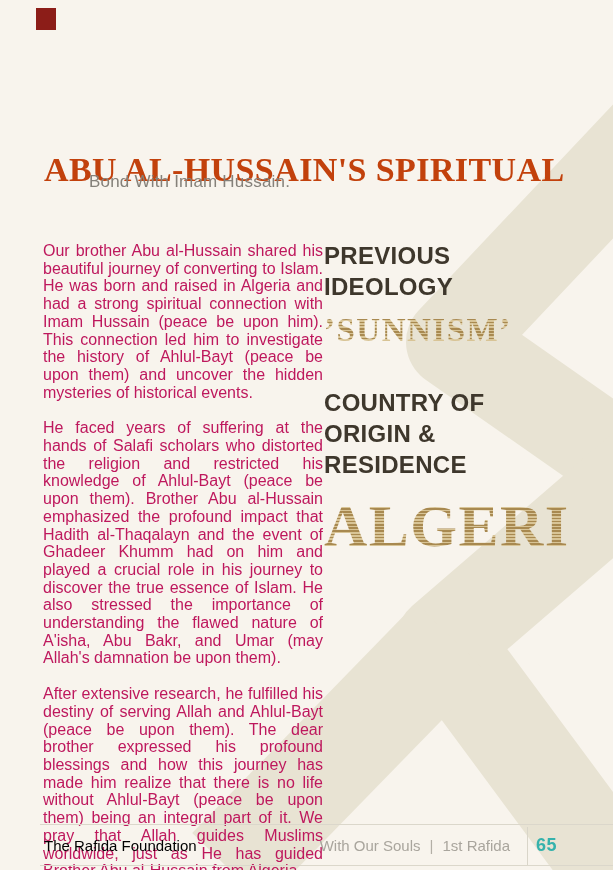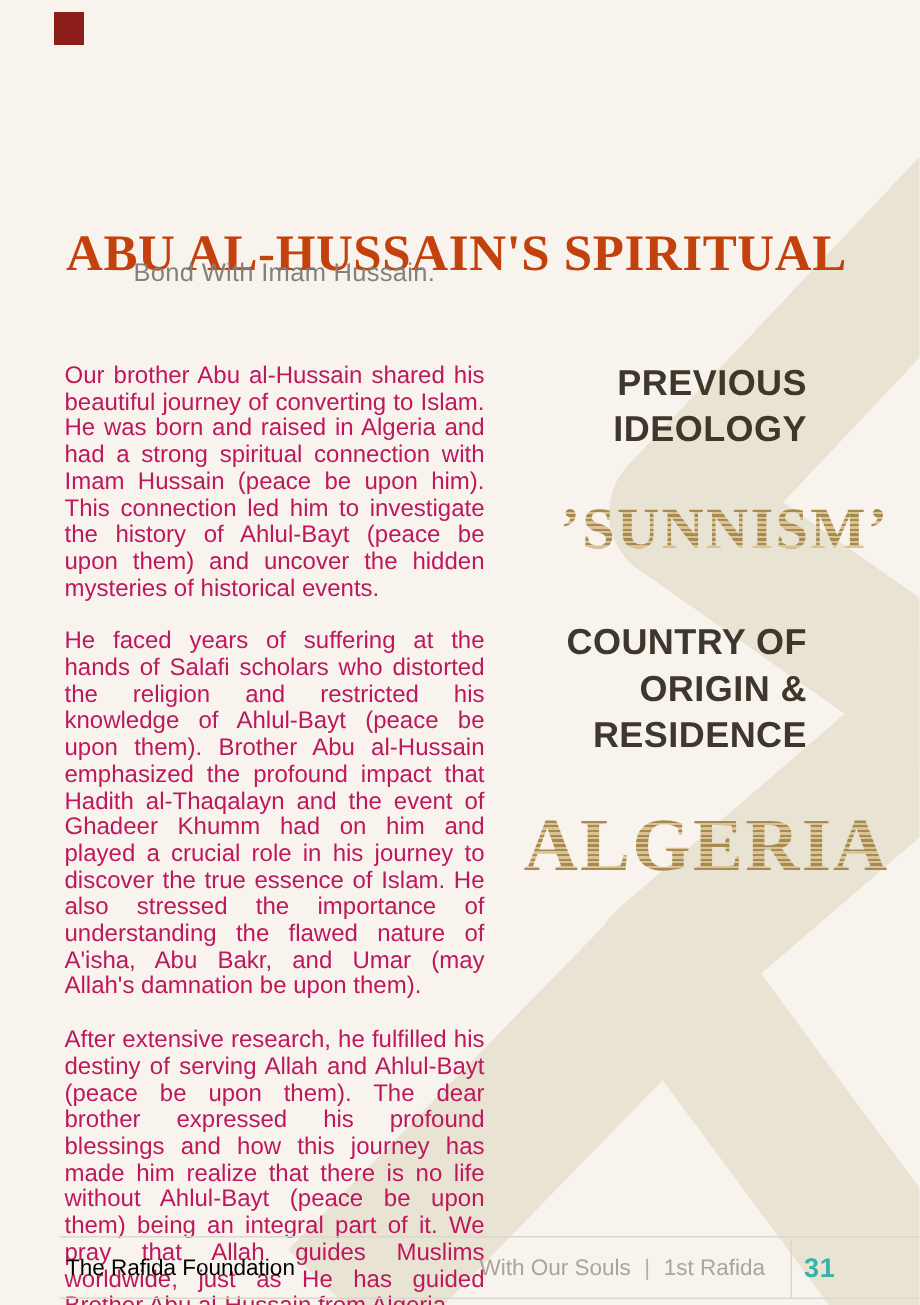--- a/index.html
+++ b/index.html
@@ -22,32 +22,32 @@
     position:absolute;left:45px;top:172px;z-index:1;
     font-size:17px;color:#85817a;letter-spacing:.2px;margin-left:44px;
   }
   
   .article{
     position:absolute;left:43px;top:242px;width:280px;z-index:1;
     font-size:16px;line-height:17.7px;color:#be185d;text-align:justify;
   }
   .article p{margin:0 0 18px 0;}
   
-  .facts{position:absolute;left:348px;top:240px;width:245px;z-index:1;text-align:right;}
+  .facts{position:absolute;left:324px;top:240px;width:245px;z-index:1;}
   .fact-label{
     width:190px;
     font-weight:700;font-size:24px;line-height:31px;letter-spacing:.3px;color:#3e372c;
   }
   .fact-value{
     font-family:"Liberation Serif","DejaVu Serif",serif;
     font-weight:700;letter-spacing:1.5px;color:#bc9e66;white-space:nowrap;
   }
-  .fact-value.sunnism{font-size:39px;margin-top:28px;}
+  .fact-value.sunnism{font-size:33px;margin-top:10px;}
   .fact-label.second{margin-top:38px;}
-  .fact-value.algeria{font-size:50px;margin-top:28px;}
+  .fact-value.algeria{font-size:60px;margin-top:12px;}
   @supports ((-webkit-background-clip:text) or (background-clip:text)){
     .fact-value{
       background:repeating-linear-gradient(180deg,#a88950 0px,#a88950 1.6px,#d8c496 1.6px,#d8c496 3.2px);
       -webkit-background-clip:text;background-clip:text;
       -webkit-text-fill-color:transparent;color:transparent;
     }
   }
   
   .rule{position:absolute;left:40px;width:573px;height:1px;background:#dbd7cb;z-index:1;}
   .rule-top{top:824px;}
@@ -88,13 +88,13 @@
   <div class="fact-value sunnism">’SUNNISM’</div>
   <div class="fact-label second">COUNTRY OF ORIGIN &amp; RESIDENCE</div>
   <div class="fact-value algeria">ALGERIA</div>
 </div>
 
 <div class="rule rule-top"></div>
 <div class="rule rule-bottom"></div>
 <div class="footer-left">The Rafida Foundation</div>
 <div class="footer-right"><span>With Our Souls</span><span class="footer-sep">|</span><span>1st Rafida</span></div>
 <div class="footer-vline"></div>
-<div class="page-number">31</div>
+<div class="page-number">65</div>
 
 </body></html>

